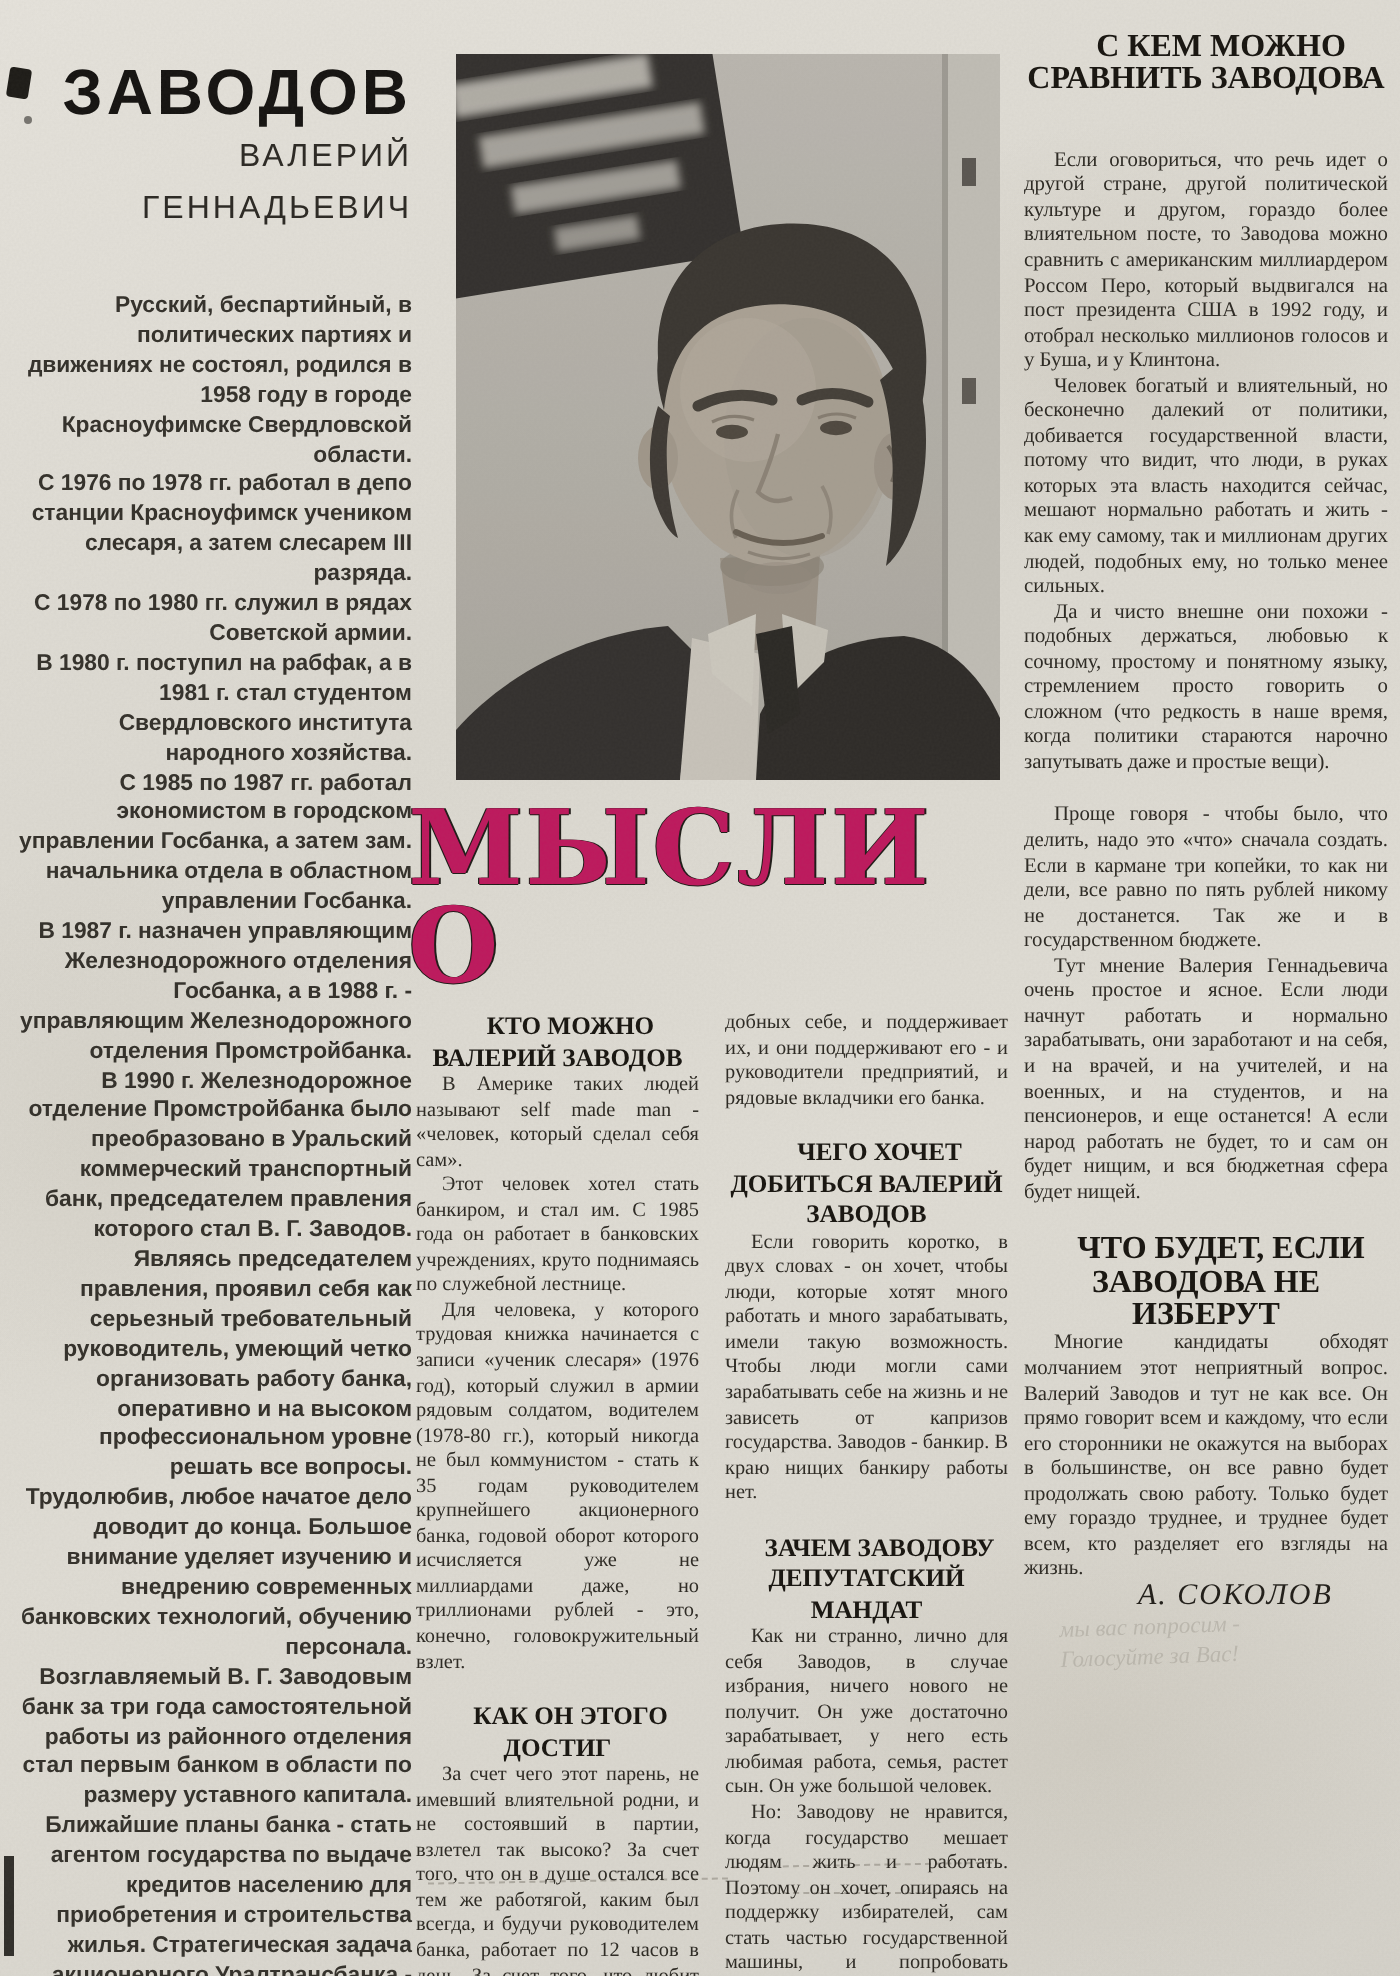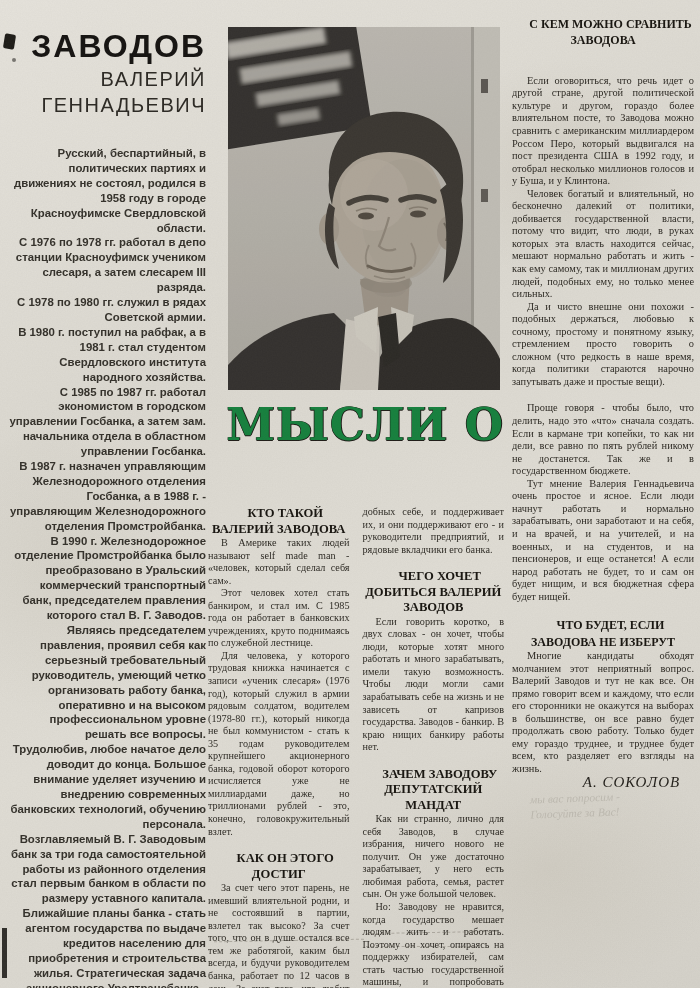--- a/index.html
+++ b/index.html
@@ -15,51 +15,51 @@
   .stain3{left:-60px;top:420px;width:240px;height:300px;background:radial-gradient(closest-side,rgba(150,142,122,.10),rgba(150,142,122,0));}
   .speck{position:absolute;background:#1d1b17;}
   .speck1{left:4px;top:34px;width:11px;height:15px;border-radius:2px;transform:rotate(9deg);}
   .speck2{left:12px;top:58px;width:4px;height:4px;border-radius:50%;opacity:.55;}
   .speck3{left:2px;top:928px;width:5px;height:50px;opacity:.9;}
 
   
   .left-col{position:absolute;left:8px;top:28px;width:198px;text-align:right;
     font-family:"Liberation Sans",sans-serif;}
   .left-title{font-size:32px;font-weight:bold;letter-spacing:2px;color:#141210;line-height:36px;}
-  .left-sub{font-size:20px;letter-spacing:1.5px;color:#2b2823;line-height:22px;margin-top:4px;}
+  .left-sub{font-size:16px;letter-spacing:1.5px;color:#2b2823;line-height:22px;margin-top:4px;}
   .bio{margin-top:30px;font-size:11.4px;line-height:14.9px;color:#33302a;}
   .bio p{margin:0;font-weight:bold;}
 
   
   .photo{position:absolute;left:228px;top:27px;width:272px;height:363px;}
 
   
-  .headline{position:absolute;left:204px;top:400px;width:300px;text-align:right;
-    font-family:"DejaVu Serif",serif;font-weight:bold;font-size:44px;line-height:49px;
-    color:#15803d;letter-spacing:1px;
+  .headline{position:absolute;left:204px;top:400px;width:300px;text-align:left;
+    font-family:"DejaVu Serif",serif;font-weight:bold;font-size:52px;line-height:49px;
+    color:#be185d;letter-spacing:1px;
     text-shadow:1px 0 0 #1e1b17,-0.6px 0 0 #1e1b17,0 0.5px 0 #1e1b17;}
 
   
   .center-text{position:absolute;left:208px;top:506px;width:296px;display:flex;gap:13px;}
   .ctr-col{flex:1;font-size:10.2px;line-height:12.55px;text-align:justify;color:#2c2923;}
   .ctr-col p{margin:0;text-indent:13px;}
   .ctr-col p.noindent{text-indent:0;}
   .ctr-head{font-weight:bold;text-align:center;font-size:12.6px;line-height:15.5px;
     color:#17140f;margin:0 0 9px 0;text-indent:0;}
   .ctr-head.later{margin-top:13px;}
 
   
   .right-col{position:absolute;left:512px;top:16px;width:182px;font-size:10.4px;
     line-height:12.55px;text-align:justify;color:#2c2923;}
   .right-col p{margin:0;text-indent:15px;}
-  .r-head{font-weight:bold;text-align:center;font-size:12px;line-height:16.4px;
+  .r-head{font-weight:bold;text-align:center;font-size:16px;line-height:16.4px;
     color:#17140f;margin:0 0 10px 0;text-indent:0;}
   .r-head.first{margin-bottom:26px;}
   .r-sec{margin-top:14px;}
-  .signature{margin-top:16px;text-align:center;padding-left:42px;
+  .signature{margin-top:16px;text-align:left;padding-left:42px;
     font-style:italic;font-size:15px;letter-spacing:1px;color:#201d18;text-indent:0;}
   .ghost{margin-top:2px;padding-left:18px;transform:rotate(-2deg);opacity:.2;
     font-style:italic;font-size:11.5px;line-height:15px;color:#5d574c;text-align:left;}
   .ghost div{text-indent:0;}
   .ghost-dash{position:absolute;border-top:1px dashed rgba(92,86,74,.35);pointer-events:none;}
   .gd1{left:214px;top:940px;width:150px;transform:rotate(-1deg);}
   .gd2{left:366px;top:932px;width:130px;transform:rotate(-1deg);}
   .gd3{left:366px;top:946px;width:110px;}
 </style>
 </head>
@@ -166,21 +166,21 @@
   <rect x="0" y="0" width="272" height="363" filter="url(#grain)" opacity="0.16" fill="#777"></rect>
 </svg>
 </div>
 
 <div class="headline">
   <div>МЫСЛИ О</div>
 </div>
 
 <div class="center-text">
   <div class="ctr-col">
-    <p class="ctr-head">КТО ТАКОЙ ВАЛЕРИЙ ЗАВОДОВА</p>
+    <p class="ctr-head">КТО МОЖНО ВАЛЕРИЙ ЗАВОДОВ</p>
     <p>В Америке таких людей называют self made man - «человек, который сделал себя сам».</p>
     <p>Этот человек хотел стать банкиром, и стал им. С 1985 года он работает в банковских учреждениях, круто поднимаясь по служебной лестнице.</p>
     <p>Для человека, у которого трудовая книжка начинается с записи «ученик слесаря» (1976 год), который служил в армии рядовым солдатом, водителем (1978-80 гг.), который никогда не был коммунистом - стать к 35 годам руководителем крупнейшего акционерного банка, годовой оборот которого исчисляется уже не миллиардами даже, но триллионами рублей - это, конечно, головокружительный взлет.</p>
     <p class="ctr-head later">КАК ОН ЭТОГО ДОСТИГ</p>
     <p>За счет чего этот парень, не имевший влиятельной родни, и не состоявший в партии, взлетел так высоко? За счет того, что он в душе остался все тем же работягой, каким был всегда, и будучи руководителем банка, работает по 12 часов в день. За счет того, что любит свою работу и знает ее до мелочей. И за счет того, что всюду ищет людей, по-</p>
   </div>
   <div class="ctr-col">
     <p class="noindent">добных себе, и поддерживает их, и они поддерживают его - и руководители предприятий, и рядовые вкладчики его банка.</p>
     <p class="ctr-head later">ЧЕГО ХОЧЕТ ДОБИТЬСЯ ВАЛЕРИЙ ЗАВОДОВ</p>
     <p>Если говорить коротко, в двух словах - он хочет, чтобы люди, которые хотят много работать и много зарабатывать, имели такую возможность. Чтобы люди могли сами зарабатывать себе на жизнь и не зависеть от капризов государства. Заводов - банкир. В краю нищих банкиру работы нет.</p>

